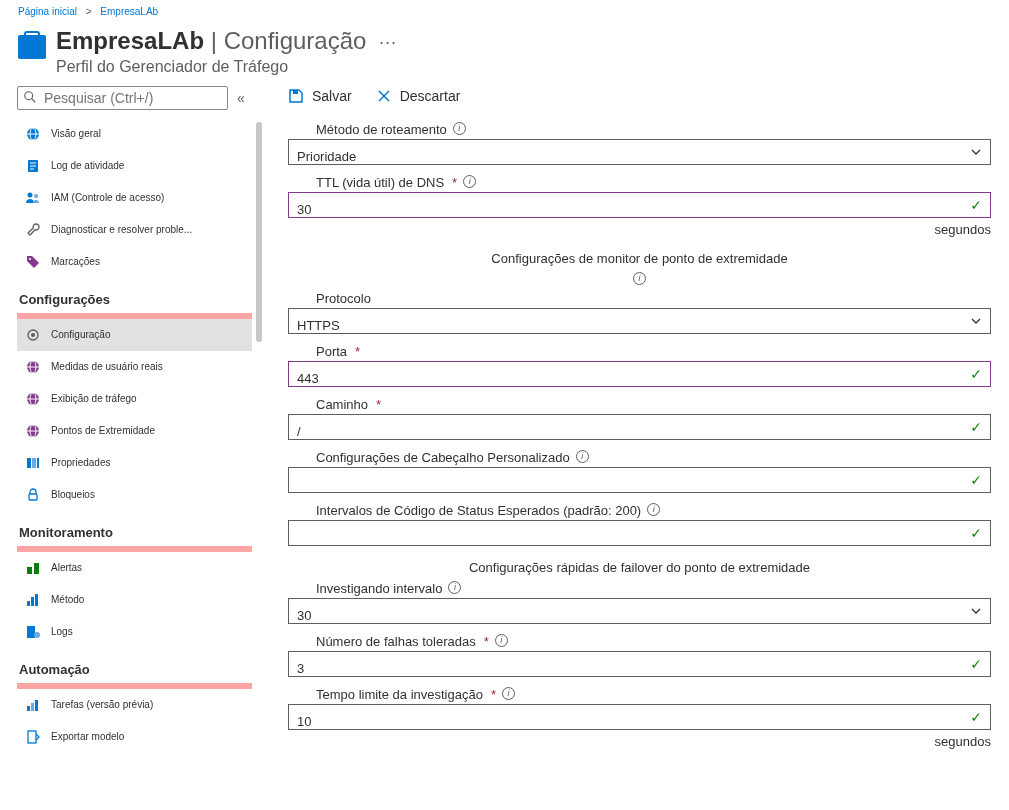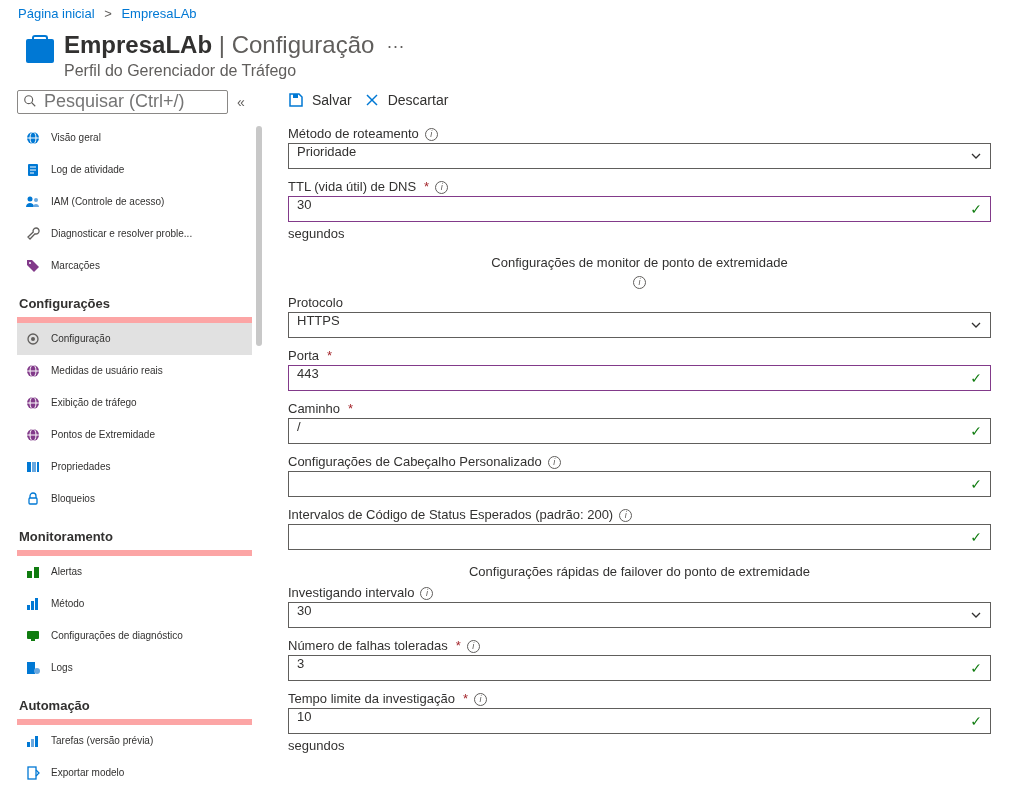--- a/index.html
+++ b/index.html
@@ -1,50 +1,50 @@
 <!DOCTYPE html>
 <html><head>
 <meta charset="utf-8">
 <style>
   * { box-sizing: border-box; font-family: "Segoe UI", Arial, sans-serif; }
   body { margin: 0; padding: 0; background: #fff; color: #323130; font-size: 13px; width: 1009px; }
-  .breadcrumb { padding: 6px 18px 0 18px; font-size: 13px; }
+  .breadcrumb { padding: 6px 18px 0 18px; font-size: 10px; }
   .breadcrumb a { color: #0078d4; text-decoration: none; }
   .breadcrumb span.sep { color: #605e5c; margin: 0 6px; }
-  .header { display: flex; align-items: flex-start; padding: 10px 18px 6px 26px; }
+  .header { display: flex; align-items: flex-start; padding: 10px 18px 6px 18px; }
   .blue-app-icon { width: 28px; height: 24px; margin-right: 10px; margin-top: 8px; background:#0078d4; border-radius:2px; display:flex; align-items:center; justify-content:center; position:relative;}
   .blue-app-icon::before { content:""; position:absolute; top:-4px; left:6px; right:6px; height:4px; border:2px solid #0078d4; border-bottom:none; border-radius:3px 3px 0 0;}
   .title-block h1 { margin: 0; font-size: 24px; font-weight: 600; line-height: 1.2; }
   .title-block h1 .light { font-weight: 300; color: #605e5c; }
   .subtitle { font-size: 16px; color: #605e5c; margin-top: 2px; }
   .ellipsis { margin-left: 12px; color:#605e5c; font-size:18px; line-height:1; margin-top: 6px;}
   .layout { display: flex; margin-left: 17px; }
   .sidebar { width: 235px; flex: 0 0 235px; position: relative; }
   .search-wrap { display:flex; align-items:center; gap:6px; padding: 4px 0 8px 0;}
   .search { position: relative; flex:1; }
-  .search input { width: 100%; height: 24px; border: 1px solid #8a8886; padding: 2px 6px 2px 26px; font-size: 18px; border-radius:2px;}
+  .search input { width: 100%; height: 24px; border: 1px solid #8a8886; padding: 2px 6px 2px 26px; font-size: 14px; border-radius:2px;}
   .search .icon { position: absolute; left: 6px; top: 4px; width: 14px; height: 14px; }
   .collapse { width:14px; text-align:center; color:#605e5c; font-size:14px; margin-right:4px;}
   .menu-item { display: flex; align-items: center; height: 32px; padding: 0 8px; cursor: pointer; color:#323130; font-size:10px; white-space:nowrap;}
   .menu-item.active { background: #e1e1e1; }
   .menu-item .micon { width: 16px; height: 16px; margin-right: 10px; display:inline-flex; align-items:center; justify-content:center;}
   .group-head { font-weight: 600; color: #323130; padding: 14px 8px 6px 2px; font-size: 13px; border-bottom:6px solid #fca5a5;}
   .sidebar-scrollbar { position:absolute; top:40px; right:-10px; width:6px; height:220px; background:#c8c8c8; border-radius:3px;}
   .content { flex: 1; padding-left: 36px; padding-right: 18px; padding-top: 6px; }
-  .toolbar { display:flex; align-items:center; gap:12px; padding-bottom: 18px;}
+  .toolbar { display:flex; align-items:center; gap:24px; padding-bottom: 18px;}
   .tool-btn { display:flex; align-items:center; gap:8px; color:#323130; font-size:14px; cursor:pointer;}
   .tool-btn .ticon { width:16px; height:16px; display:flex; align-items:center; justify-content:center;}
-  .form-label { font-size: 13px; color:#323130; display:flex; align-items:flex-end; gap:6px; margin-bottom:2px;}
+  .form-label { font-size: 13px; color:#323130; display:flex; align-items:flex-start; gap:6px; margin-bottom:2px;margin-left:28px;}
   .req { color:#a4262c; margin-left:2px;}
   .info-icon { width:13px; height:13px; border:1px solid #605e5c; border-radius:50%; display:inline-flex; align-items:center; justify-content:center; font-size:9px; color:#605e5c; font-style:italic; line-height:1;}
-  .select-box, .text-box { position:relative; border:1px solid #605e5c; height:26px; display:flex; align-items:flex-start; padding:0 30px 0 8px; font-size:13px; margin-bottom:4px; background:#fff;}
+  .select-box, .text-box { position:relative; border:1px solid #605e5c; height:26px; display:flex; align-items:flex-end; padding:0 30px 0 8px; font-size:13px; margin-bottom:4px; background:#fff;}
   .text-box.validated, .select-box.validated { border-color:#823a8a;}
   .text-box .check, .select-box .check { position:absolute; right:8px; top:4px; color:#107c10; font-size:14px;}
   .select-box .chev { position:absolute; right:8px; top:6px; }
-  .unit-right { text-align:left; font-size:13px; color:#323130; margin-bottom:8px;}
+  .unit-right { text-align:right; font-size:13px; color:#323130; margin-bottom:8px;}
   .section { margin-bottom:10px;}
   .sect-title { font-size:13px; color:#323130; display:flex; align-items:center; gap:6px; margin-top:14px; margin-bottom:6px;flex-direction:column;}
   svg { display:block; }
 </style>
 </head>
 <body>
 
 <div class="breadcrumb">
   <a href="#">Página inicial</a>
   <span class="sep">&gt;</span>
@@ -205,29 +205,20 @@
             <rect x="2" y="9" width="3" height="5" fill="#0078d4"></rect>
             <rect x="6" y="5" width="3" height="9" fill="#0078d4"></rect>
             <rect x="10" y="2" width="3" height="12" fill="#0078d4"></rect>
           </svg>
         </span>
       <span>Método</span>
     </div>
     <div class="menu-item">
       <span class="micon">
           <svg width="16" height="16" viewBox="0 0 16 16">
-            <rect x="2" y="3" width="12" height="8" rx="1" fill="#107c10"></rect>
-            <rect x="6" y="11" width="4" height="2" fill="#107c10"></rect>
-          </svg>
-        </span>
-      <span>Configurações de diagnóstico</span>
-    </div>
-    <div class="menu-item">
-      <span class="micon">
-          <svg width="16" height="16" viewBox="0 0 16 16">
             <rect x="2" y="2" width="8" height="12" fill="#0078d4"></rect>
             <circle cx="12" cy="11" r="3" fill="#69a8e0"></circle>
           </svg>
         </span>
       <span>Logs</span>
     </div>
 
     <div class="group-head">Automação</div>
     <div class="menu-item">
       <span class="micon">

